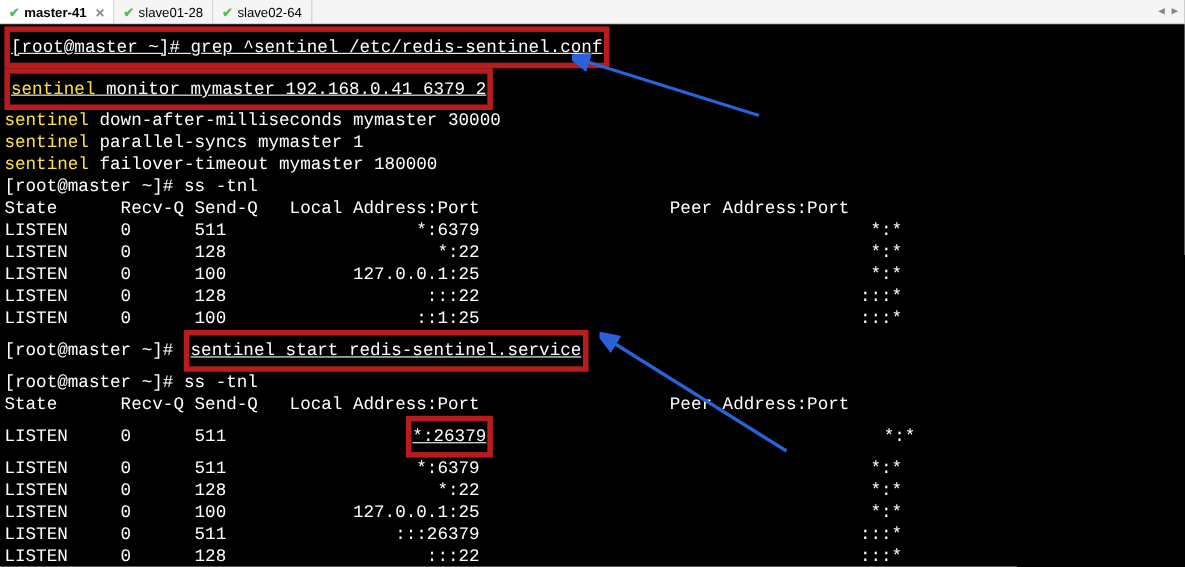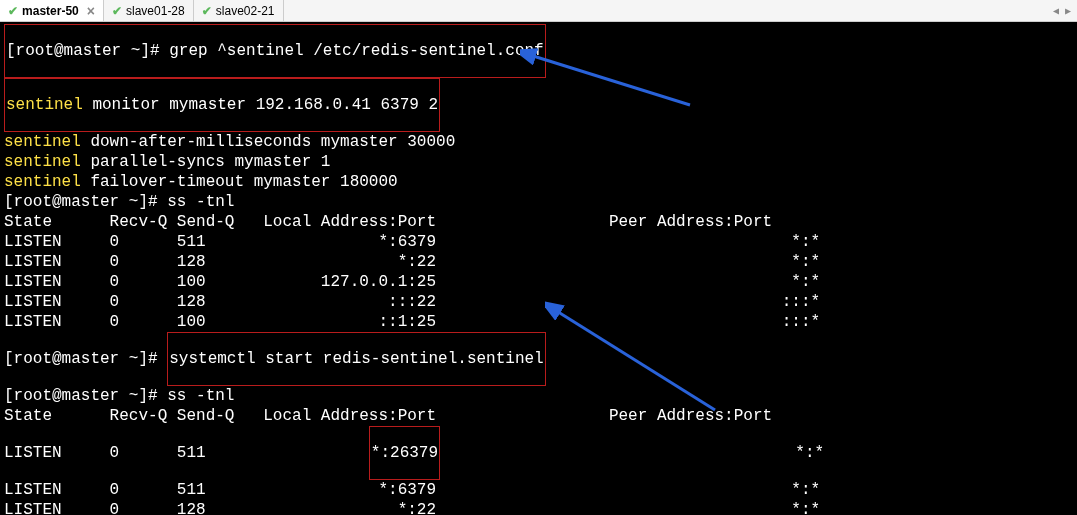--- a/index.html
+++ b/index.html
@@ -59,72 +59,73 @@
   width: 100%;
   height: calc(100% - 22px);
   padding: 2px 4px;
   white-space: pre;
   position: relative;
   line-height: 20px;
   font-size: 16px;
 }
 .sentinel-kw { color: #fde047; }
 .box-red {
-  border: 1px solid #b91c1c;
+  border: 5px solid #b91c1c;
   display: inline-block;
-  padding: 16px 1px;
+  padding: 4px 1px;
+  text-decoration: underline;
 }
 .cursor {
   background: #00ff00;
   display: inline-block;
   width: 10px;
   height: 17px;
   vertical-align: middle;
 }
 .arrow {
   position: absolute;
   pointer-events: none;
 }
 </style>
 </head>
 <body>
 
 <div class="tabs">
   <div class="tab active">
     <span class="check">✔</span>
-    <span>master-50</span>
+    <span>master-41</span>
     <span class="close">×</span>
   </div>
   <div class="tab">
     <span class="check">✔</span>
     <span>slave01-28</span>
   </div>
   <div class="tab">
     <span class="check">✔</span>
-    <span>slave02-21</span>
+    <span>slave02-64</span>
   </div>
   <div class="toolbar-right">
     <span>◀</span>
     <span>▶</span>
   </div>
 </div>
 
 <div class="terminal" id="term"><span class="box-red">[root@master ~]# grep ^sentinel /etc/redis-sentinel.conf</span>
 <span class="box-red"><span class="sentinel-kw">sentinel</span> monitor mymaster 192.168.0.41 6379 2</span>
 <span class="sentinel-kw">sentinel</span> down-after-milliseconds mymaster 30000
 <span class="sentinel-kw">sentinel</span> parallel-syncs mymaster 1
 <span class="sentinel-kw">sentinel</span> failover-timeout mymaster 180000
 [root@master ~]# ss -tnl
 State      Recv-Q Send-Q   Local Address:Port                  Peer Address:Port
 LISTEN     0      511                  *:6379                                     *:*
 LISTEN     0      128                    *:22                                     *:*
 LISTEN     0      100            127.0.0.1:25                                     *:*
 LISTEN     0      128                   :::22                                    :::*
 LISTEN     0      100                  ::1:25                                    :::*
-[root@master ~]# <span class="box-red">systemctl start redis-sentinel.sentinel</span>
+[root@master ~]# <span class="box-red">sentinel start redis-sentinel.service</span>
 [root@master ~]# ss -tnl
 State      Recv-Q Send-Q   Local Address:Port                  Peer Address:Port
 LISTEN     0      511                 <span class="box-red">*:26379</span>                                     *:*
 LISTEN     0      511                  *:6379                                     *:*
 LISTEN     0      128                    *:22                                     *:*
 LISTEN     0      100            127.0.0.1:25                                     *:*
 LISTEN     0      511                :::26379                                    :::*
 LISTEN     0      128                   :::22                                    :::*
 LISTEN     0      100                  ::1:25                                    :::*
 [root@master ~]# <span class="cursor"></span></div>

